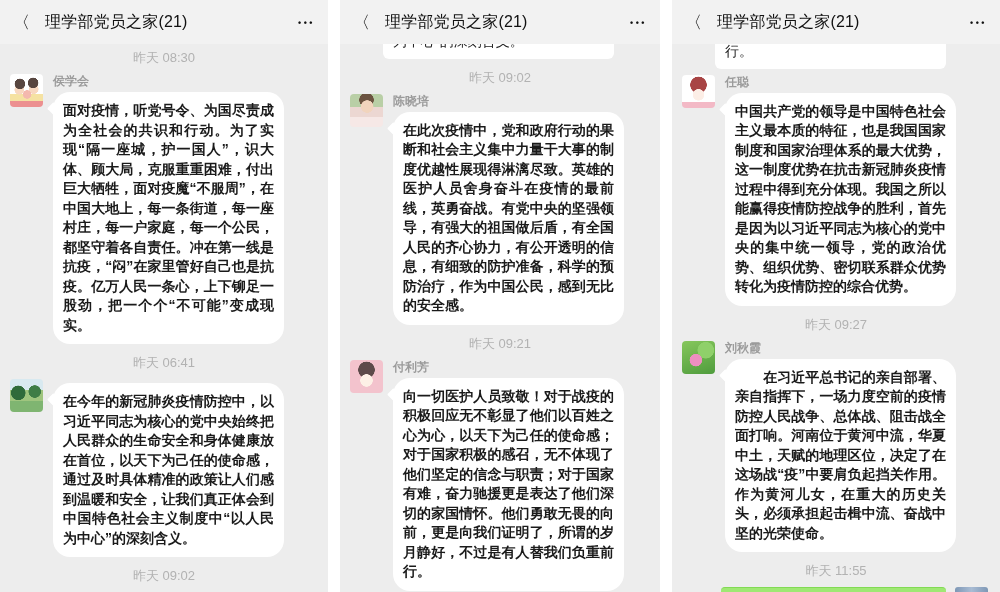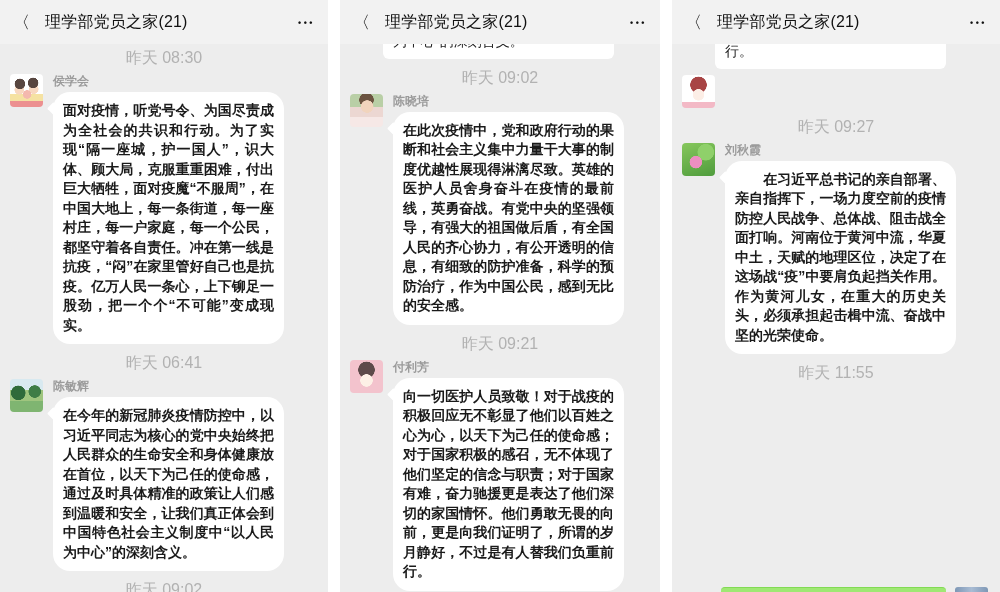--- a/index.html
+++ b/index.html
@@ -11,21 +11,21 @@
   .panel-a, .panel-c { width:328px; }
   .panel-b { width:320px; }
   .divider { width:12px; flex:none; background:#ffffff; }
 
   .chat-header { height:44px; display:flex; align-items:center; padding:0 13px; background:#f2f2f2; }
   .back { font-size:17px; color:#121212; line-height:1; font-weight:400; cursor:default; }
   .title { font-size:16px; font-weight:400; color:#101010; margin-left:15px; letter-spacing:0.2px; }
   .spacer { flex:1; }
   .more { font-size:9px; letter-spacing:2.5px; color:#101010; font-weight:700; padding-top:2px; }
 
-  .time { text-align:center; font-size:16px; color:#b2b2b2; line-height:14px; margin-top:12px; }
+  .time { text-align:center; font-size:13px; color:#b2b2b2; line-height:14px; margin-top:12px; }
   .time.first { margin-top:7px; }
 
   .msg { display:flex; padding:0 10px; margin-top:9px; align-items:flex-start;font-weight:bold; }
   .msg.mt6 { margin-top:6px; }
   .avatar { width:33px; height:33px; border-radius:4px; flex:none; }
   .msg-body { margin-left:10px; }
   .sender { font-size:12px; color:#9b9b9b; line-height:14px; height:14px; }
 
   .bubble {
     position:relative; margin-top:4px; width:231px;
@@ -99,21 +99,20 @@
         <div class="sender">侯学会</div>
         <div class="bubble">面对疫情，听党号令、为国尽责成为全社会的共识和行动。为了实现“隔一座城，护一国人”，识大体、顾大局，克服重重困难，付出巨大牺牲，面对疫魔“不服周”，在中国大地上，每一条街道，每一座村庄，每一户家庭，每一个公民，都坚守着各自责任。冲在第一线是抗疫，“闷”在家里管好自己也是抗疫。亿万人民一条心，上下铆足一股劲，把一个个“不可能”变成现实。</div>
       </div>
     </div>
 
     <div class="time">昨天 06:41</div>
 
     <div class="msg">
       <div class="avatar av-landscape"></div>
       <div class="msg-body">
-        <div class="sender">陈敏辉</div>
         <div class="bubble">在今年的新冠肺炎疫情防控中，以习近平同志为核心的党中央始终把人民群众的生命安全和身体健康放在首位，以天下为己任的使命感，通过及时具体精准的政策让人们感到温暖和安全，让我们真正体会到中国特色社会主义制度中“以人民为中心”的深刻含义。</div>
       </div>
     </div>
 
     <div class="time">昨天 09:02</div>
   </div>
 
   <div class="divider"></div>
 
   <div class="panel panel-b">
@@ -158,20 +157,24 @@
       <span class="spacer"></span>
       <span class="more">•••</span>
     </div>
 
     <div class="bubble partial">
       <span class="clip-shallow">行。</span>
     </div>
 
     <div class="msg mt6">
       <div class="avatar av-girl-red"></div>
+      <div class="msg-body">
+        <div class="sender">任聪</div>
+        <div class="bubble">中国共产党的领导是中国特色社会主义最本质的特征，也是我国国家制度和国家治理体系的最大优势，这一制度优势在抗击新冠肺炎疫情过程中得到充分体现。我国之所以能赢得疫情防控战争的胜利，首先是因为以习近平同志为核心的党中央的集中统一领导，党的政治优势、组织优势、密切联系群众优势转化为疫情防控的综合优势。</div>
+      </div>
     </div>
 
     <div class="time">昨天 09:27</div>
 
     <div class="msg">
       <div class="avatar av-lotus"></div>
       <div class="msg-body">
         <div class="sender">刘秋霞</div>
         <div class="bubble">　　在习近平总书记的亲自部署、亲自指挥下，一场力度空前的疫情防控人民战争、总体战、阻击战全面打响。河南位于黄河中流，华夏中土，天赋的地理区位，决定了在这场战“疫”中要肩负起挡关作用。作为黄河儿女，在重大的历史关头，必须承担起击楫中流、奋战中坚的光荣使命。</div>
       </div>

